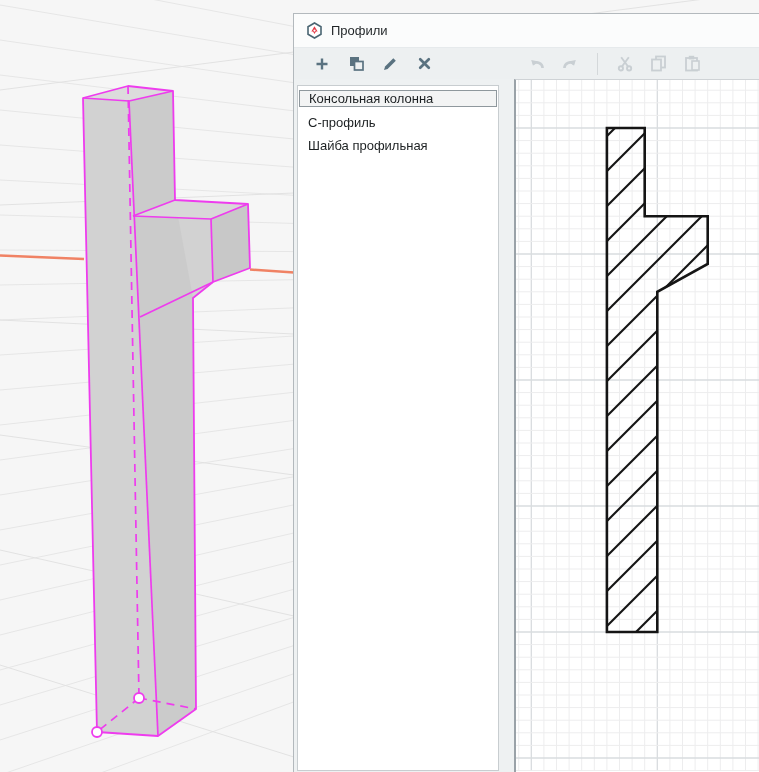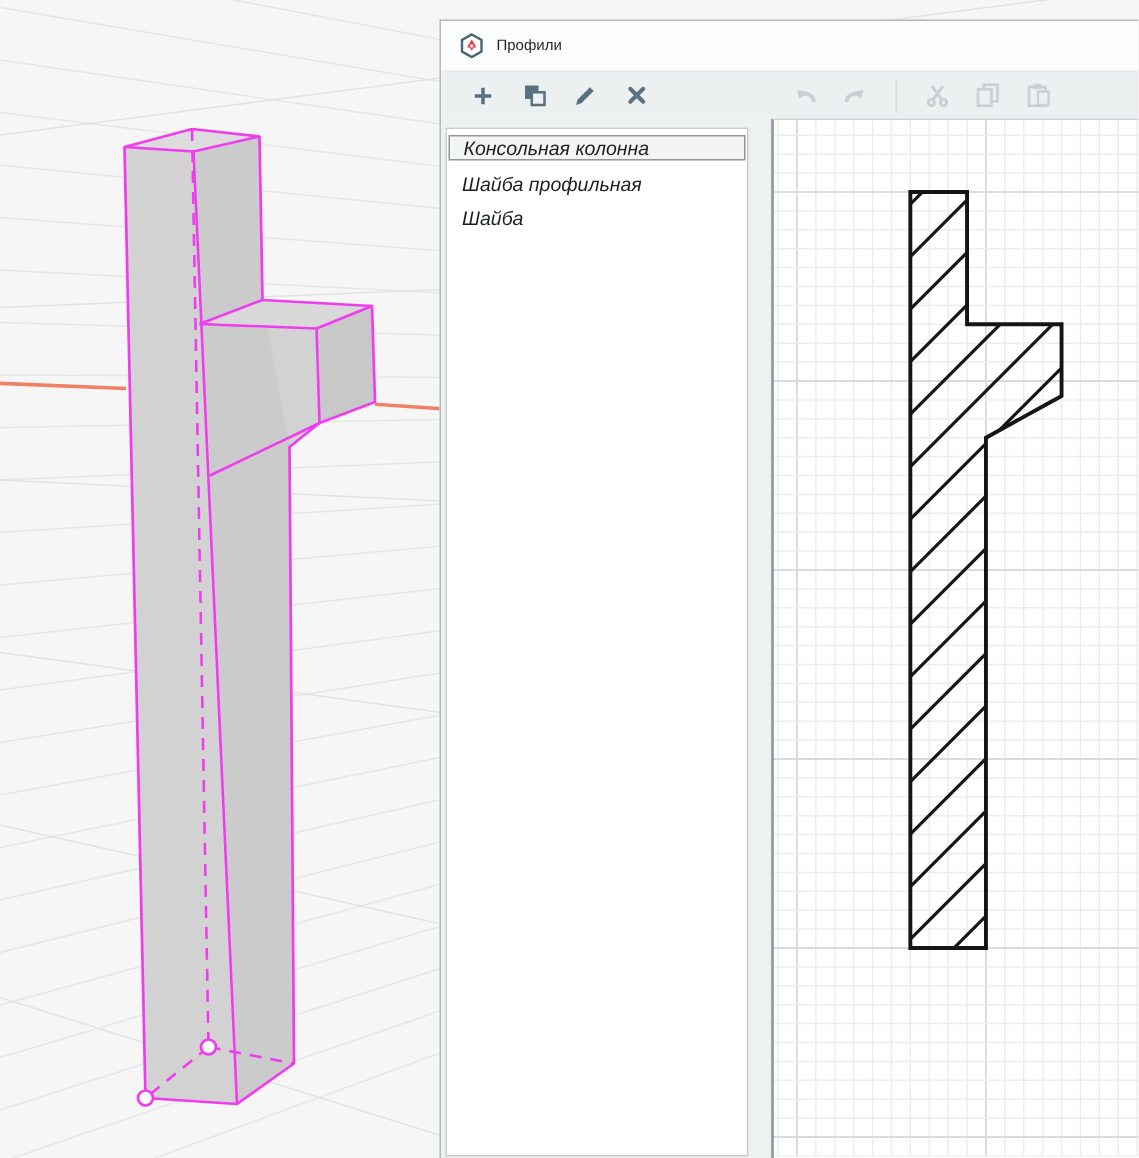--- a/index.html
+++ b/index.html
@@ -5,30 +5,30 @@
   html,body{margin:0;padding:0;}
   body{width:759px;height:772px;position:relative;overflow:hidden;
        font-family:"Liberation Sans",sans-serif;background:#f6f6f6;}
   #scene3d{position:absolute;left:0;top:0;}
   
   #panel{position:absolute;left:293px;top:13px;width:466px;height:759px;
          background:#eef1f2;border-left:1px solid #b3b9bd;border-top:1px solid #b3b9bd;
          box-sizing:border-box;}
   #titlebar{height:34px;background:#fbfcfc;display:flex;align-items:center;
             padding-left:12px;border-bottom:1px solid #e6eaec;box-sizing:border-box;}
-  #titlebar .title{font-size:10px;color:#1f2426;margin-left:8px;}
+  #titlebar .title{font-size:13px;color:#1f2426;margin-left:8px;}
   #toolbar{height:31px;background:#edf0f1;display:flex;align-items:center;box-sizing:border-box;}
   .tb-btn{width:24px;height:24px;display:flex;align-items:center;justify-content:center;
           border:none;background:transparent;padding:0;cursor:pointer;}
   .tb-btn.enabled{color:#5a7280;}
   .tb-btn.disabled{color:#c9cfd3;}
   .tb-group-left{display:flex;gap:10px;margin-left:16px;}
   .tb-group-right{display:flex;gap:9px;margin-left:auto;margin-right:56px;align-items:center;}
   .tb-sep{width:1px;height:22px;background:#d4d8da;margin:0 6px;}
-  #content{position:relative;height:694px;font-style:italic;}
+  #content{position:relative;height:694px;}
   #profiles-list{position:absolute;left:3px;top:6px;width:202px;height:686px;
                  background:#ffffff;border:1px solid #c8cdd0;box-sizing:border-box;
                  padding-top:1px;}
   .list-item{height:23px;line-height:23px;padding:0 10px;font-size:13px;color:#1c2022;
              white-space:nowrap;overflow:hidden;cursor:default;}
   .list-item.selected{height:15px;line-height:15px;margin:3px 1px 4px 1px;padding:0 9px;
              border:1px solid #8f989d;background:#f3f4f4;}
   #editor-canvas{position:absolute;left:220px;top:0;width:246px;height:694px;
                  background:#ffffff;border-left:2px solid #9aa2a8;border-top:1px solid #cfd3d6;
                  box-sizing:border-box;}
@@ -167,22 +167,22 @@
           <rect x="5.8" y="0.8" width="5.4" height="3.6" fill="currentColor"></rect>
           <rect x="9" y="6" width="7" height="9" fill="#edf0f1" stroke="currentColor" stroke-width="1.6"></rect>
         </svg>
       </button>
     </div>
   </div>
 
   <div id="content">
     <div id="profiles-list">
         <div class="list-item selected">Консольная колонна</div>
+        <div class="list-item">С-профиль</div>
         <div class="list-item">Шайба профильная</div>
-        <div class="list-item">Шайба</div>
       </div>
     <div id="editor-canvas">
       <svg id="canvas-svg" width="244" height="691">
           <line x1="-9.900000000000034" y1="0" x2="-9.900000000000034" y2="694" stroke="#ededee" stroke-width="1"></line>
           <line x1="2.699999999999932" y1="0" x2="2.699999999999932" y2="694" stroke="#ededee" stroke-width="1"></line>
           <line x1="15.299999999999955" y1="0" x2="15.299999999999955" y2="694" stroke="#d9dcdf" stroke-width="1.3"></line>
           <line x1="27.899999999999977" y1="0" x2="27.899999999999977" y2="694" stroke="#ededee" stroke-width="1"></line>
           <line x1="40.5" y1="0" x2="40.5" y2="694" stroke="#ededee" stroke-width="1"></line>
           <line x1="53.10000000000002" y1="0" x2="53.10000000000002" y2="694" stroke="#ededee" stroke-width="1"></line>
           <line x1="65.70000000000005" y1="0" x2="65.70000000000005" y2="694" stroke="#ededee" stroke-width="1"></line>

